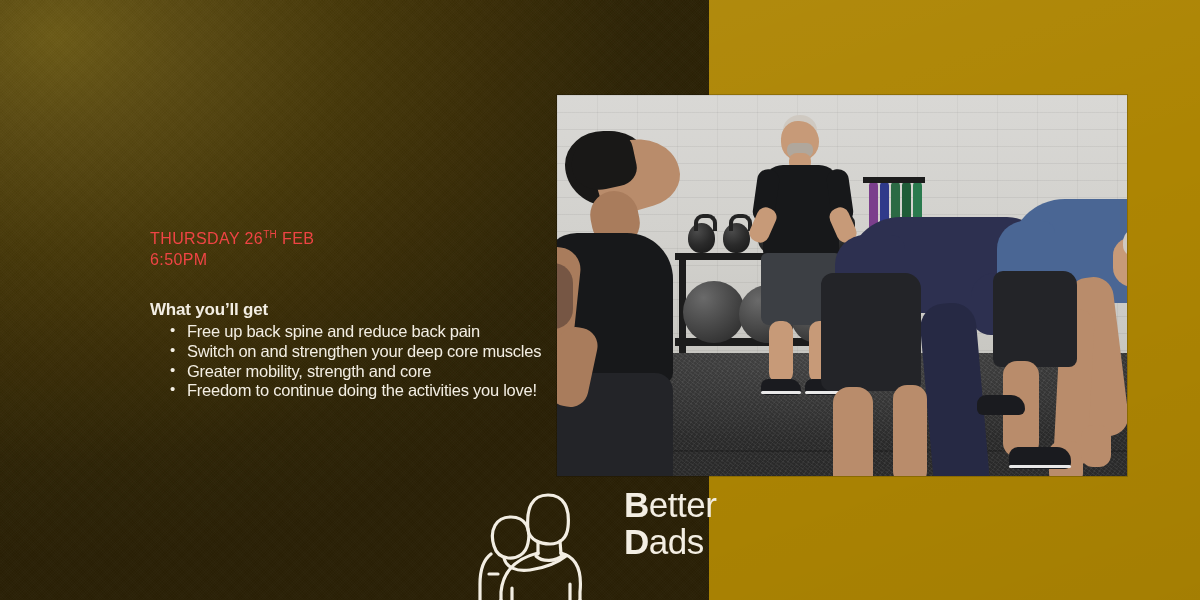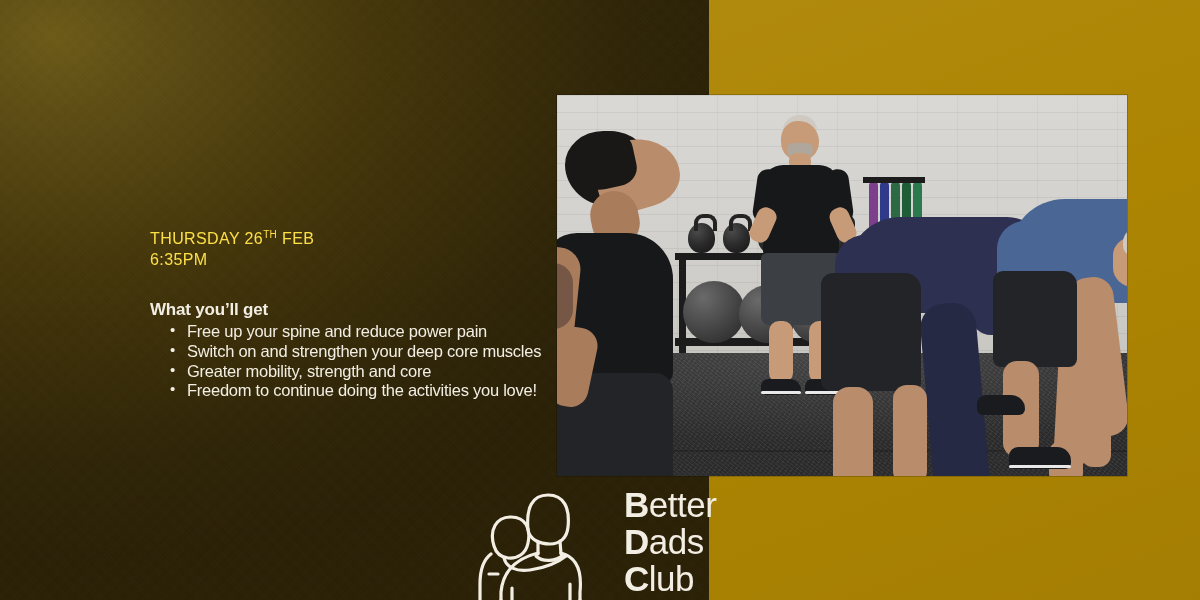--- a/index.html
+++ b/index.html
@@ -48,21 +48,21 @@
     white-space:nowrap;
   }
   .headline-2 {
     font-size:60px; line-height:1.02; letter-spacing:0px;
     font-weight:900; color:#f3eee3; margin-top:3px;
     text-shadow:2px 2px 0 rgba(0,0,0,.33);
     white-space:nowrap;
   }
 
   .meta { position:absolute; left:150px; top:228px; width:380px;
-    color:#fde047; font-size:16px; line-height:1.32; letter-spacing:.4px; }
+    color:#ef4444; font-size:16px; line-height:1.32; letter-spacing:.4px; }
   .meta div { white-space:nowrap; }
   .sup { font-size:10px; vertical-align:super; letter-spacing:.3px; }
 
   .benefits { position:absolute; left:150px; top:300px; width:400px; }
   .benefits-title {
     font-size:17px; font-weight:700; color:#f3eee3;
     letter-spacing:-.2px; margin-bottom:2px;
   }
   .benefits ul { list-style:none; margin:0; padding:0; }
   .benefits li {
@@ -256,27 +256,27 @@
       <div class="pp shoe" style="left:420px;top:300px;width:48px;height:20px;"></div>
       <div class="shoe-sole" style="left:452px;top:370px;width:62px;"></div>
     </div>
   </div>
 
   <div class="left-col">
 
 
     <div class="meta">
       <div><span>THURSDAY 26</span><span class="sup">TH</span><span> FEB</span></div>
-      <div>6:35PM</div>
+      <div>6:50PM</div>
     </div>
 
     <div class="benefits">
       <div class="benefits-title">What you’ll get</div>
       <ul>
-        <li>Free up your spine and reduce power pain</li>
+        <li>Free up back spine and reduce back pain</li>
         <li>Switch on and strengthen your deep core muscles</li>
         <li>Greater mobility, strength and core</li>
         <li>Freedom to continue doing the activities you love!</li>
       </ul>
     </div>
   </div>
 
   <div class="logo">
     <div class="logo-mark">
       <svg viewBox="0 0 108 116" width="108" height="116" fill="none" stroke="#f3eee3" stroke-width="3.2" stroke-linecap="round" stroke-linejoin="round">
@@ -297,17 +297,16 @@
 
         <path d="M15 70 C7 76 4 88 4 100 L4 116"></path>
         <path d="M13 90 L22 90"></path>
 
         <path d="M60 72 C66 78 80 78 87 71"></path>
       </svg>
     </div>
     <div class="logo-text">
       <div><span class="cap">B</span><span>etter</span></div>
       <div><span class="cap">D</span><span>ads</span></div>
-      <div><span class="cap">C</span><span>lub</span></div>
     </div>
   </div>
 
 </div>
 
 </body></html>

